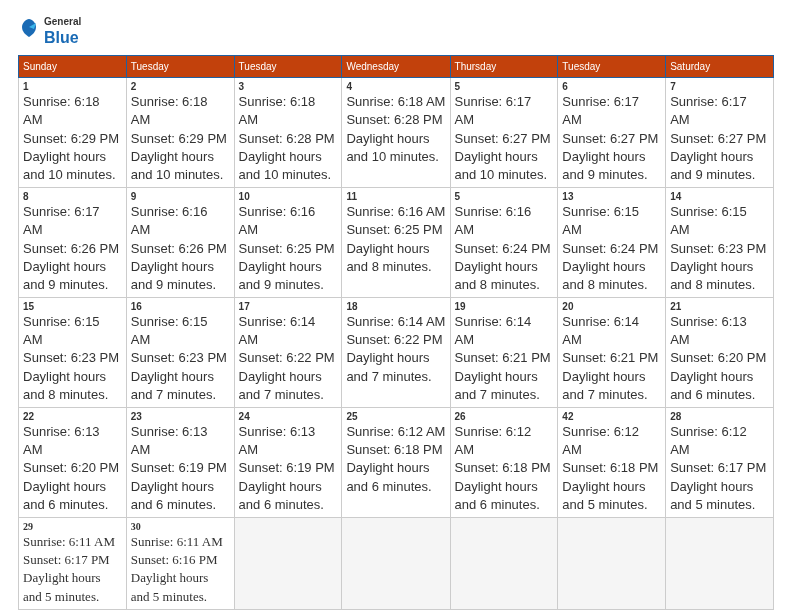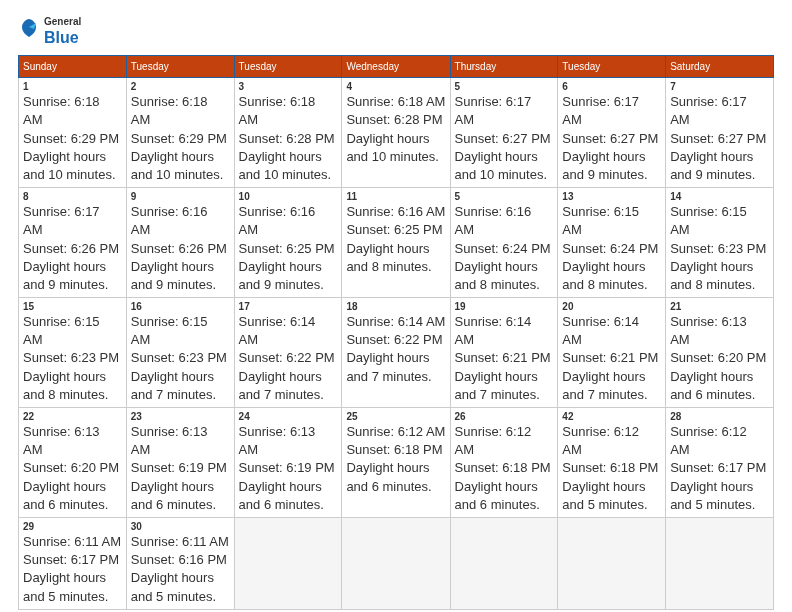--- a/index.html
+++ b/index.html
@@ -70,20 +70,21 @@
       display: block;
       margin-bottom: 1px;
     }
     .day-info {
       font-size: 13px;
       color: #333;
       line-height: 1.4;
     }
     .last-row td {
       height: 70px;
+      font-family: Liberation Serif, serif;
     }
   </style>
 </head>
 <body>
 
 <div class="page">
   <div class="header">
     <div class="logo">
   <svg width="22" height="30" viewBox="0 0 22 30">
     <path d="M11 2 C8 2, 4 6, 4 10 C4 15, 8 18, 11 20 C14 18, 18 15, 18 10 C18 6, 14 2, 11 2Z" fill="#1a6bb5"></path>

